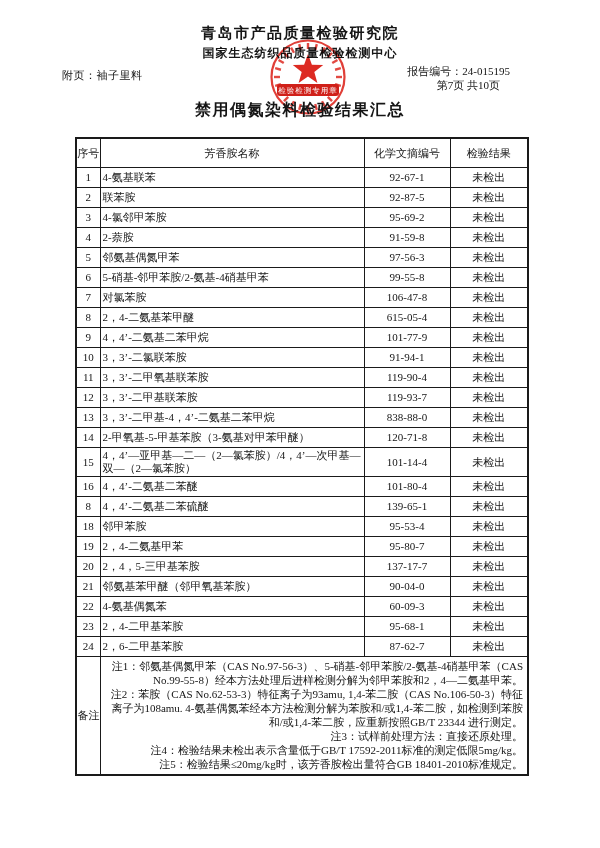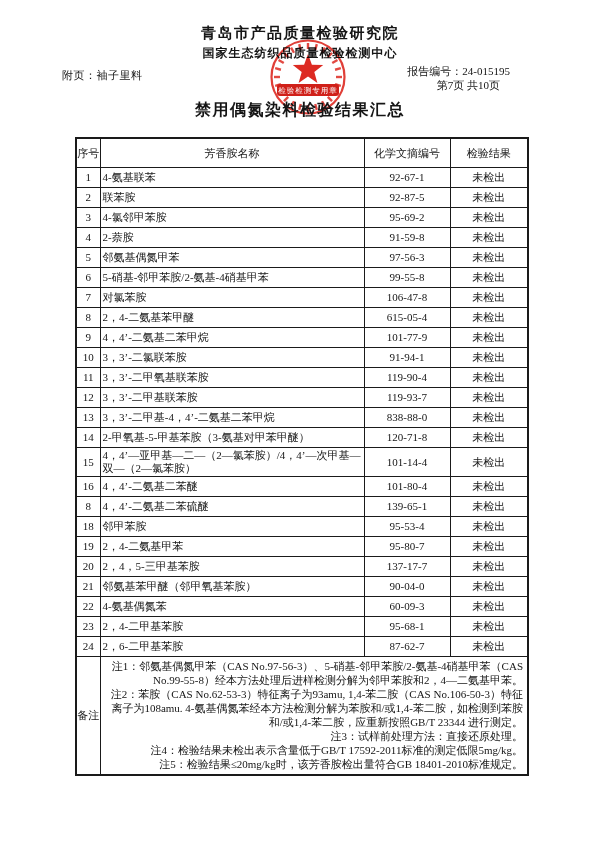--- a/index.html
+++ b/index.html
@@ -22,21 +22,21 @@
     position:absolute;left:75px;top:122px;width:452px;
     border-collapse:collapse;table-layout:fixed;
     font-size:11px;color:#151515;
   }
   table.results,table.results td,table.results th{border:1px solid #1a1a1a;}
   table.results{border:2px solid #1a1a1a;margin-top:15px;}
   thead th{height:28px;font-weight:normal;text-align:center;padding:0;border-bottom-width:2px;}
   tbody td{height:17px;line-height:13px;text-align:center;padding:0 1px;}
   tbody td.name{text-align:left;padding:1px 2px;}
   tr.remarks td{height:auto;}
-  td.remark-label{text-align:center;vertical-align:middle;padding:0;}
+  td.remark-label{text-align:right;vertical-align:middle;padding:0;}
   td.remark-body{text-align:left;vertical-align:top;padding:2px 4px 3px 4px;}
   td.remark-body .note{line-height:14px;text-align:right;}
 </style>
 </head>
 <body>
 
 <div class="page">
 
   <div class="org-line1">青岛市产品质量检验研究院</div>
   <div class="org-line2">国家生态纺织品质量检验检测中心</div>

